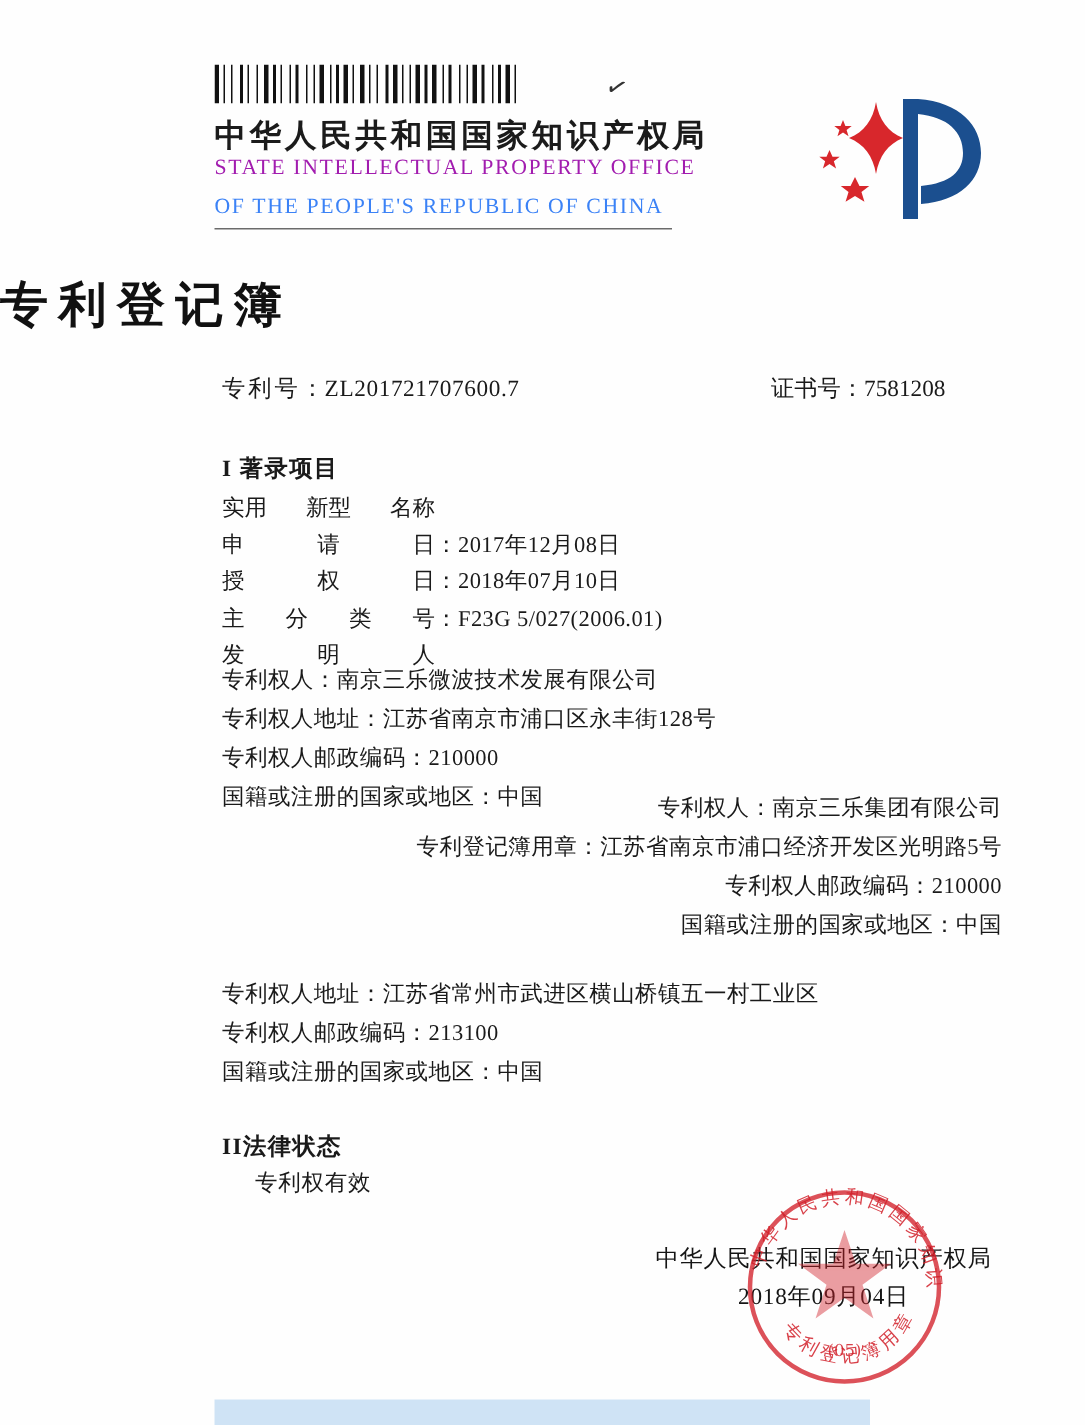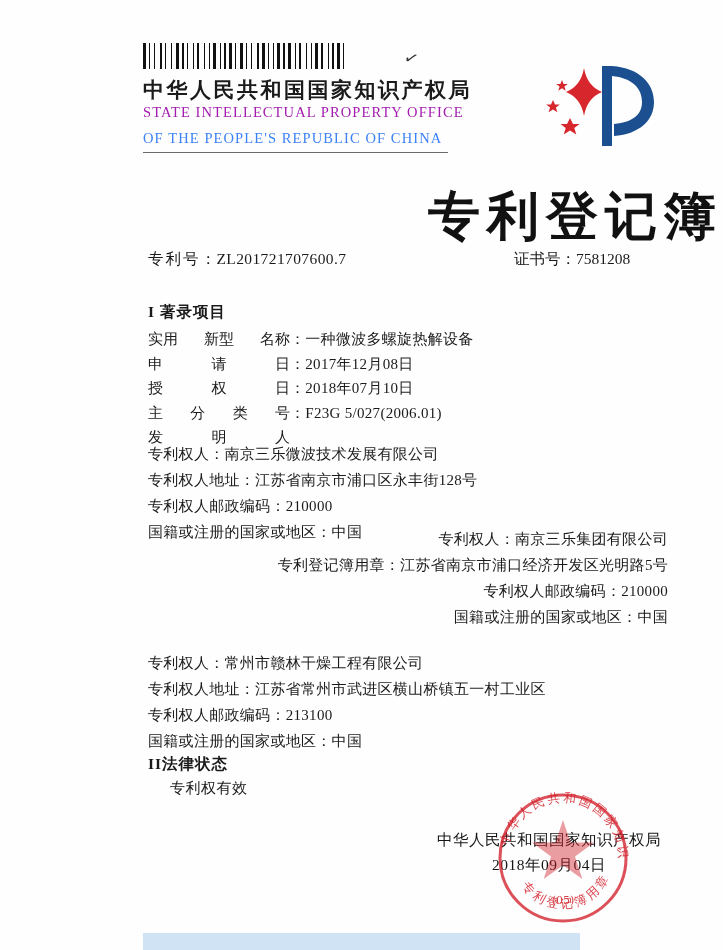--- a/index.html
+++ b/index.html
@@ -95,22 +95,22 @@
     width: 116px;
     height: 86px;
   }
 
   
   .doc-title {
     position: absolute;
     left: 0;
     top: 182px;
     width: 723px;
-    text-align: right;
-    font-size: 52px;
+    text-align: left;
+    font-size: 32px;
     letter-spacing: 7px;
     font-weight: 700;
     color: #111;
     font-family: "DejaVu Serif", serif;
   }
 
   
   .patent-no {
     position: absolute;
     left: 148px;
@@ -330,21 +330,20 @@
 
   <div class="sec-head" id="sec1">I  著录项目</div>
 
   <div class="bib">
     <div class="row">
       <div class="k">
           <span class="ch">实用</span>
           <span class="ch">新型</span>
           <span class="ch">名称</span>
         </div>
-      <div class="v">：一种微波多螺旋热解设备</div>
     </div>
     <div class="row">
       <div class="k">
           <span class="ch">申</span>
           <span class="ch">请</span>
           <span class="ch">日</span>
         </div>
       <div class="v">：2017年12月08日</div>
     </div>
     <div class="row">
@@ -381,21 +380,20 @@
   </div>
 
   <div class="holder" id="holder2">
     <div class="line">专利权人：南京三乐集团有限公司</div>
     <div class="line">专利登记簿用章：江苏省南京市浦口经济开发区光明路5号</div>
     <div class="line">专利权人邮政编码：210000</div>
     <div class="line">国籍或注册的国家或地区：中国</div>
   </div>
 
   <div class="holder" id="holder3">
-    <div class="line">专利权人：常州市赣林干燥工程有限公司</div>
     <div class="line">专利权人地址：江苏省常州市武进区横山桥镇五一村工业区</div>
     <div class="line">专利权人邮政编码：213100</div>
     <div class="line">国籍或注册的国家或地区：中国</div>
   </div>
 
   <div class="sec-head" id="sec2">II法律状态</div>
   <div class="legal-status">专利权有效</div>
 
   <div class="sig">
     <div>中华人民共和国国家知识产权局</div>

